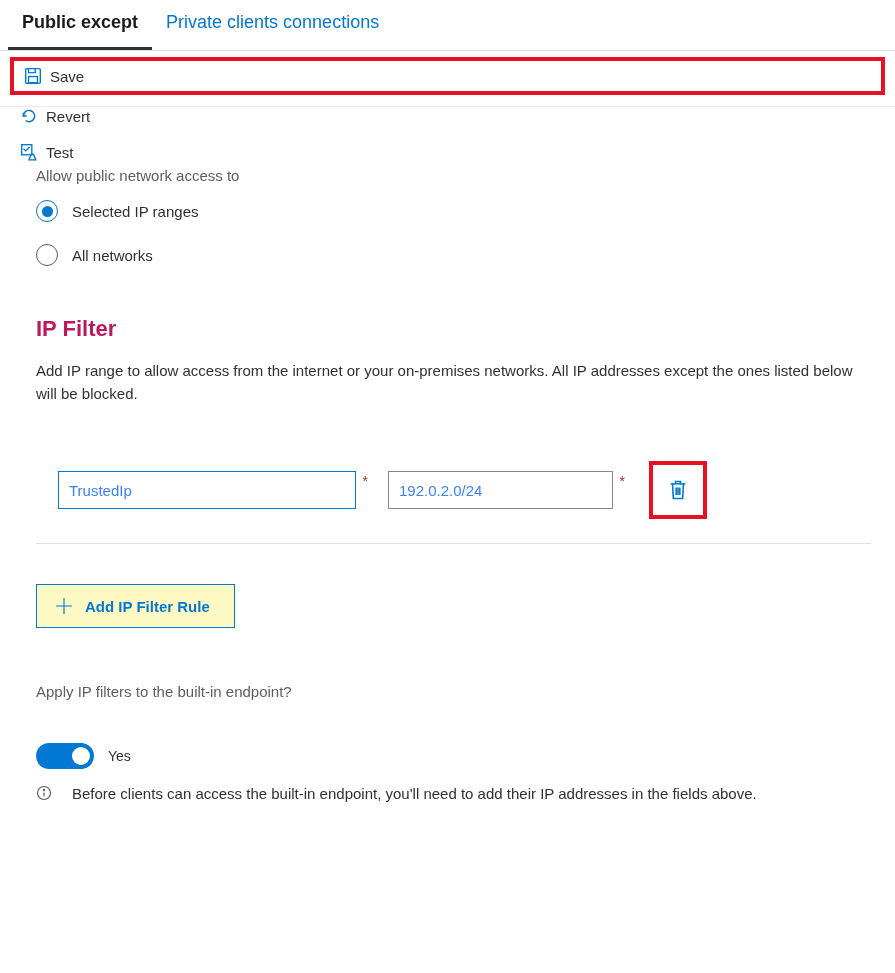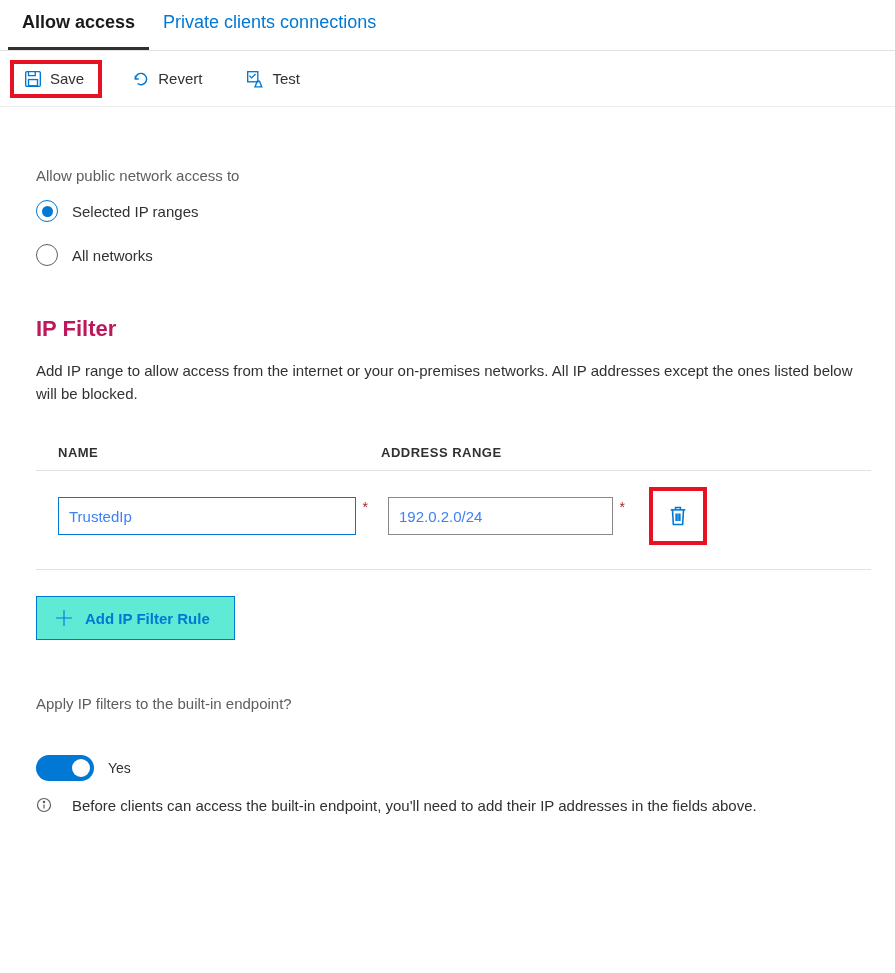--- a/index.html
+++ b/index.html
@@ -24,25 +24,25 @@
     color: #323130;
   }
   .tab.active {
     font-weight: 600;
     border-bottom-color: #323130;
     color: #1b1a19;
   }
   .tab.link { color: #0078d4; }
   .toolbar {
     display: flex;
-    align-items: center;
     padding: 6px 10px;
     border-bottom: 1px solid #ececec;
-    gap: 20px;
+    gap: 6px;
     height: 56px;
+    flex-direction: column;
   }
   .toolbar-btn {
     display: inline-flex;
     align-items: center;
     gap: 8px;
     padding: 6px 14px 6px 10px;
     cursor: pointer;
     font-size: 15px;
     color: #323130;
     border: none;
@@ -151,23 +151,23 @@
     margin-left: 4px;
     width: 58px;
     height: 58px;
     border: 4px solid #e81123;
     display: flex;
     align-items: center;
     justify-content: center;
   }
   .delete-icon { color: #0078d4; }
   .add-btn {
-    margin-top: 26px;
+    margin-top: 40px;
     border: 1px solid #0078d4;
-    background: #5eead4;
+    background: #fef9c3;
     color: #0078d4;
     font-size: 15px;
     font-weight: 600;
     padding: 12px 24px 12px 18px;
     display: inline-flex;
     align-items: center;
     gap: 12px;
     cursor: pointer;
   }
   .apply-label {
@@ -204,21 +204,21 @@
   .info-icon {
     flex-shrink: 0;
     margin-top: 2px;
     color: #605e5c;
   }
 </style>
 </head>
 <body>
 
 <div class="tabs">
-  <div class="tab active">Allow access</div>
+  <div class="tab active">Public except</div>
   <div class="tab link">Private clients connections</div>
 </div>
 
 <div class="toolbar">
   <span class="highlight-box">
     <button class="toolbar-btn">
       <svg viewBox="0 0 16 16" fill="none" stroke="#0078d4" stroke-width="1.2">
         <rect x="1.5" y="1.5" width="13" height="13" rx="1"></rect>
         <path d="M4 1.5 V5 H10 V1.5"></path>
         <rect x="4" y="8.5" width="8" height="5.5"></rect>
@@ -254,24 +254,20 @@
     </div>
     <div class="radio-row">
       <span class="radio-circle"></span>
       <span>All networks</span>
     </div>
   </div>
 
   <h2 class="ip-filter-heading">IP Filter</h2>
   <div class="desc">Add IP range to allow access from the internet or your on-premises networks. All IP addresses except the ones listed below will be blocked.</div>
 
-  <div class="table-header">
-    <div class="col-name">NAME</div>
-    <div class="col-addr">ADDRESS RANGE</div>
-  </div>
 
   <div class="table-row">
     <div class="input-wrap">
       <input class="textfield active" value="TrustedIp" style="">
       <span class="required-star">*</span>
     </div>
     <div class="input-wrap">
       <input class="textfield addr" value="192.0.2.0/24" style="">
       <span class="required-star">*</span>
     </div>

